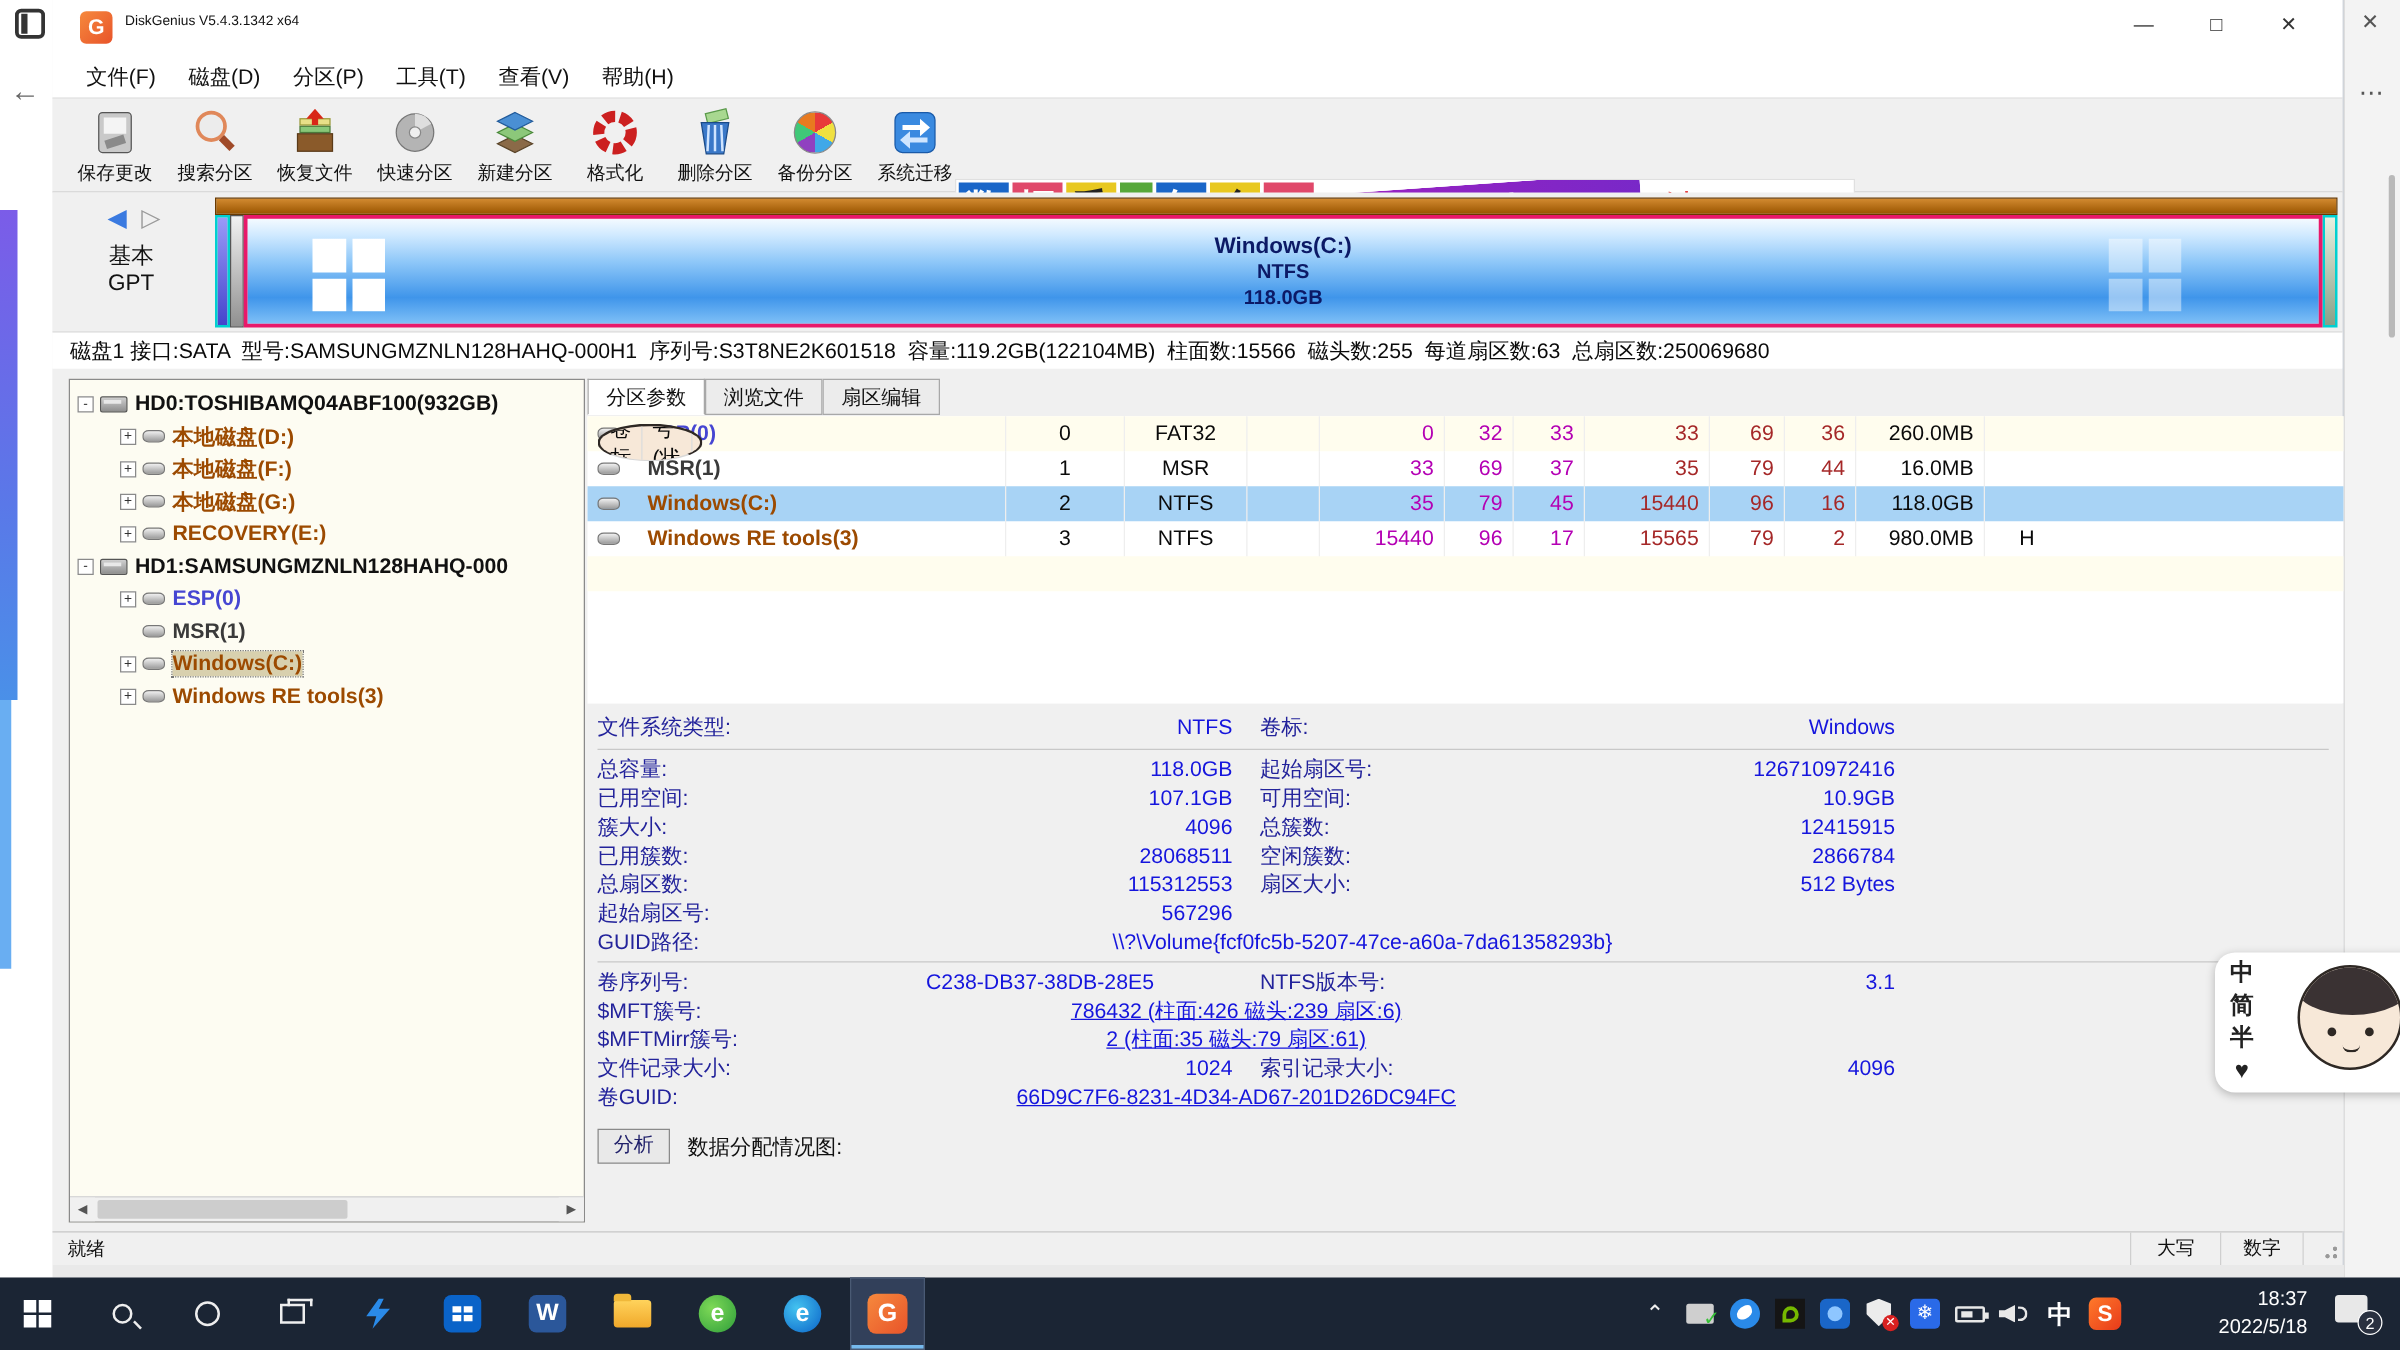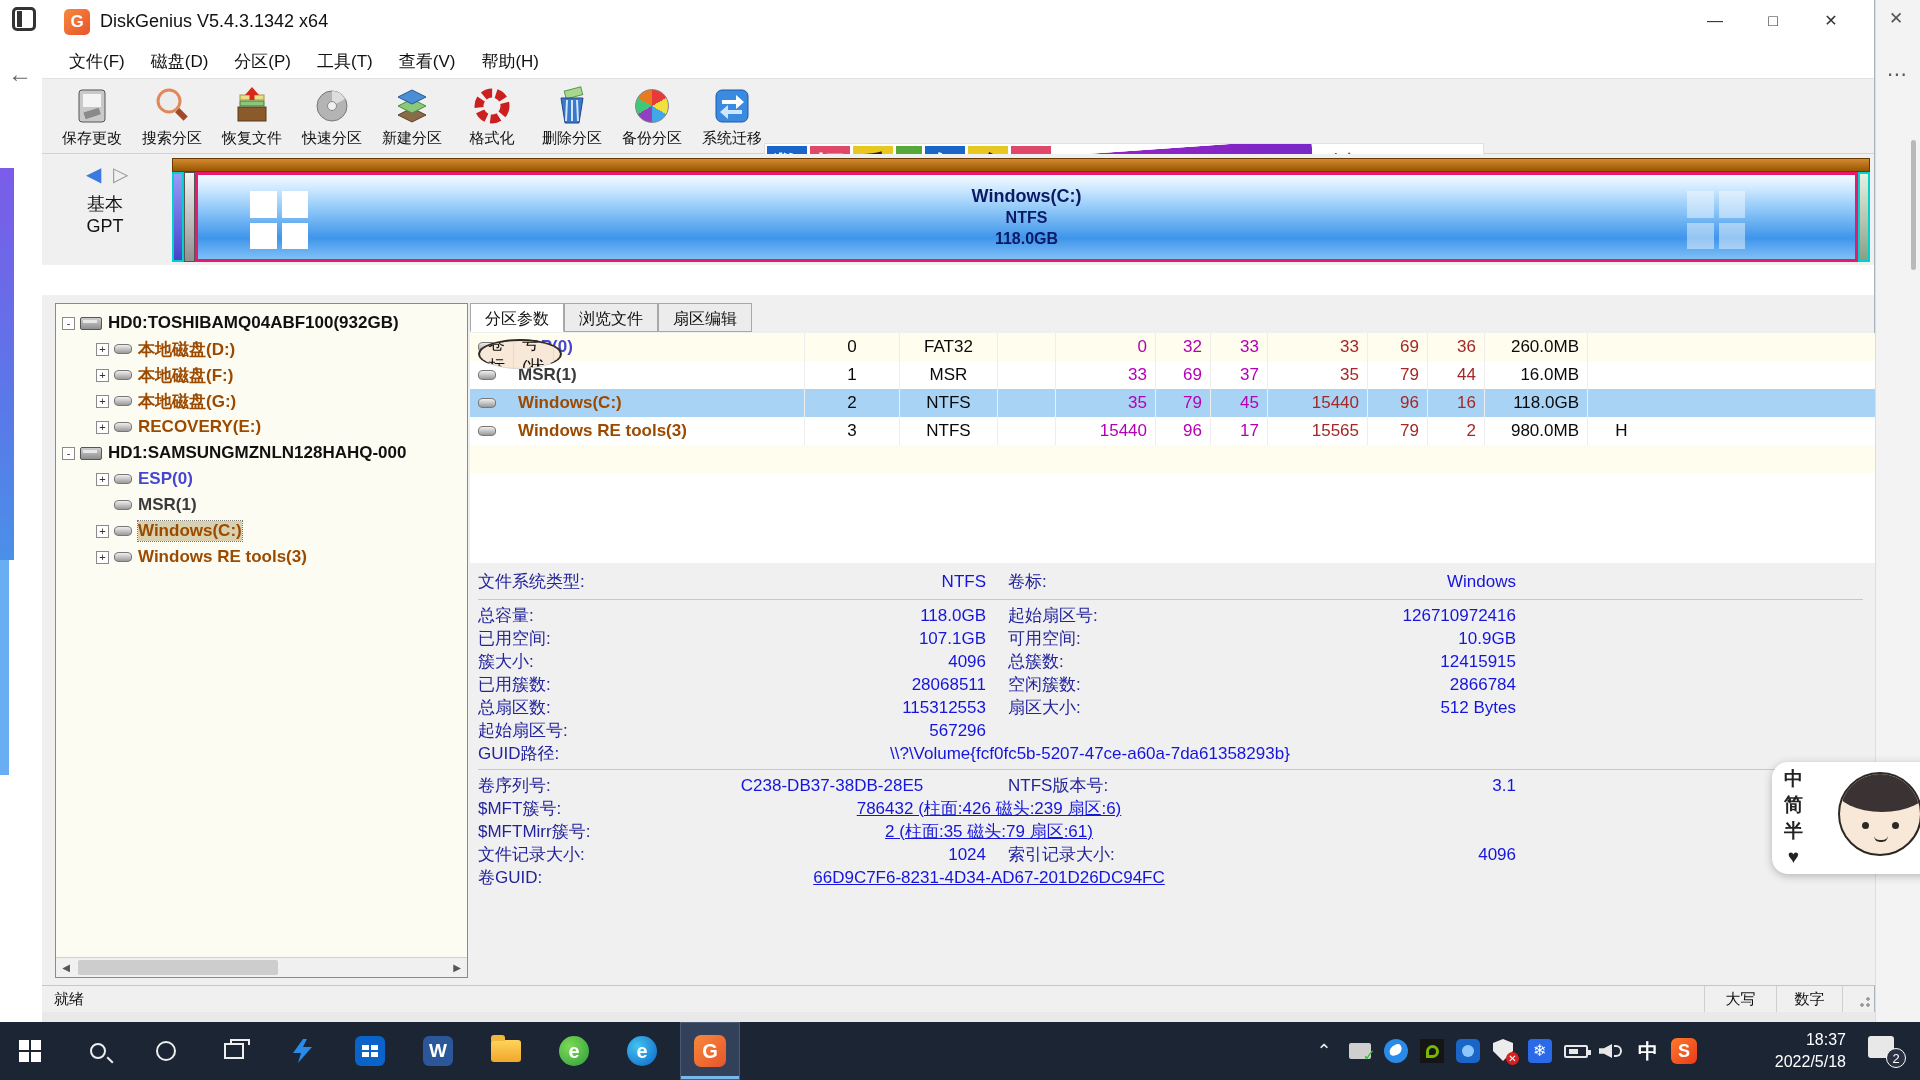--- a/index.html
+++ b/index.html
@@ -21,21 +21,21 @@
   .right-rail { position:absolute; left:1875px; top:0; width:45px; height:1022px; background:#f3f3f3; border-left:1px solid #ddd; }
   .rr-close { position:absolute; left:13px; top:8px; font-size:17px; color:#555; }
   .rr-more { position:absolute; left:11px; top:62px; font-size:20px; color:#555; }
   .rr-scroll { position:absolute; right:4px; top:140px; width:5px; height:130px; background:#b9b9b9; border-radius:3px; }
 
   
   .app { position:absolute; left:42px; top:0; width:1833px; height:1012px; background:#fff; border-right:1px solid #aab4c0; }
 
   .titlebar { position:absolute; left:0; top:0; width:100%; height:44px; background:#fff; }
   .app-ico { position:absolute; left:22px; top:9px; width:26px; height:26px; background:linear-gradient(135deg,#f6893d,#e8542a); border-radius:5px; color:#fff; font-weight:bold; font-size:17px; text-align:center; line-height:26px; }
-  .app-title { position:absolute; left:58px; top:11px; font-size:18px; color:#111;text-align:right; }
+  .app-title { position:absolute; left:58px; top:11px; font-size:11px; color:#111;text-align:right; }
   .win-controls { position:absolute; right:14px; top:4px; display:flex; }
   .win-btn { width:58px; height:34px; text-align:center; line-height:34px; font-size:16px; color:#333; }
 
   .menubar { position:absolute; left:0; top:44px; width:100%; height:34px; background:#fff; display:flex; align-items:center; padding-left:14px; }
   .menu-item { font-size:17px; color:#111; padding:4px 13px; }
 
   .toolbar { position:absolute; left:0; top:78px; width:100%; height:76px; background:#f0f0f0; border-top:1px solid #e2e2e2; border-bottom:1px solid #d2d2d2; }
   .tbtns { position:absolute; left:10px; top:2px; display:flex; }
   .tbtn { width:80px; height:72px; display:flex; flex-direction:column; align-items:center; justify-content:flex-start; padding-top:4px; }
   .ticon { width:42px; height:42px; display:flex; align-items:center; justify-content:center; }
@@ -383,20 +383,21 @@
               </div>
             <div class="pm-name">Windows(C:)</div>
             <div class="pm-fs">NTFS</div>
             <div class="pm-size">118.0GB</div>
           </div>
           <div class="sliver3"></div>
         </div>
       </div>
     </div>
 
+    <div class="infoline">磁盘1 接口:SATA  型号:SAMSUNGMZNLN128HAHQ-000H1  序列号:S3T8NE2K601518  容量:119.2GB(122104MB)  柱面数:15566  磁头数:255  每道扇区数:63  总扇区数:250069680</div>
 
     <div class="mainarea">
 
       <div class="treepanel">
         <div class="tree">
           <div class="tree-item lvl0">
             <span class="twisty">-</span>
             <span class="disk-ico"></span>
             <span class="t-label dark0">HD0:TOSHIBAMQ04ABF100(932GB)</span>
           </div>
@@ -619,20 +620,24 @@
             <span class="dl">文件记录大小:</span>
               <span class="dv right">1024</span>
               <span></span>
             <span class="dl">索引记录大小:</span>
               <span class="dv right">4096</span>
           </div>
           <div class="d-flex">
             <span class="dl">卷GUID:</span>
             <span class="wide">66D9C7F6-8231-4D34-AD67-201D26DC94FC</span>
           </div>
+          <div class="analyze-row">
+            <div class="analyze-btn">分析</div>
+            <div class="alloc-label">数据分配情况图:</div>
+          </div>
           <div class="spacer38"></div>
 
         </div>
       </div>
     </div>
 
     <div class="statusbar">
       <div class="sb-ready">就绪</div>
       <div class="sb-cell sb-caps">大写</div>
       <div class="sb-cell sb-num">数字</div>

